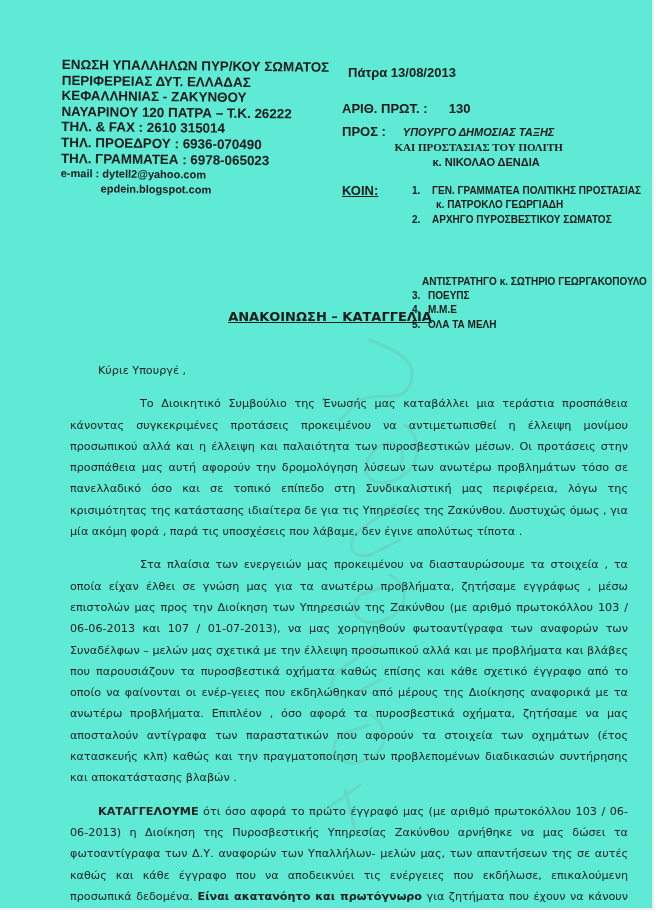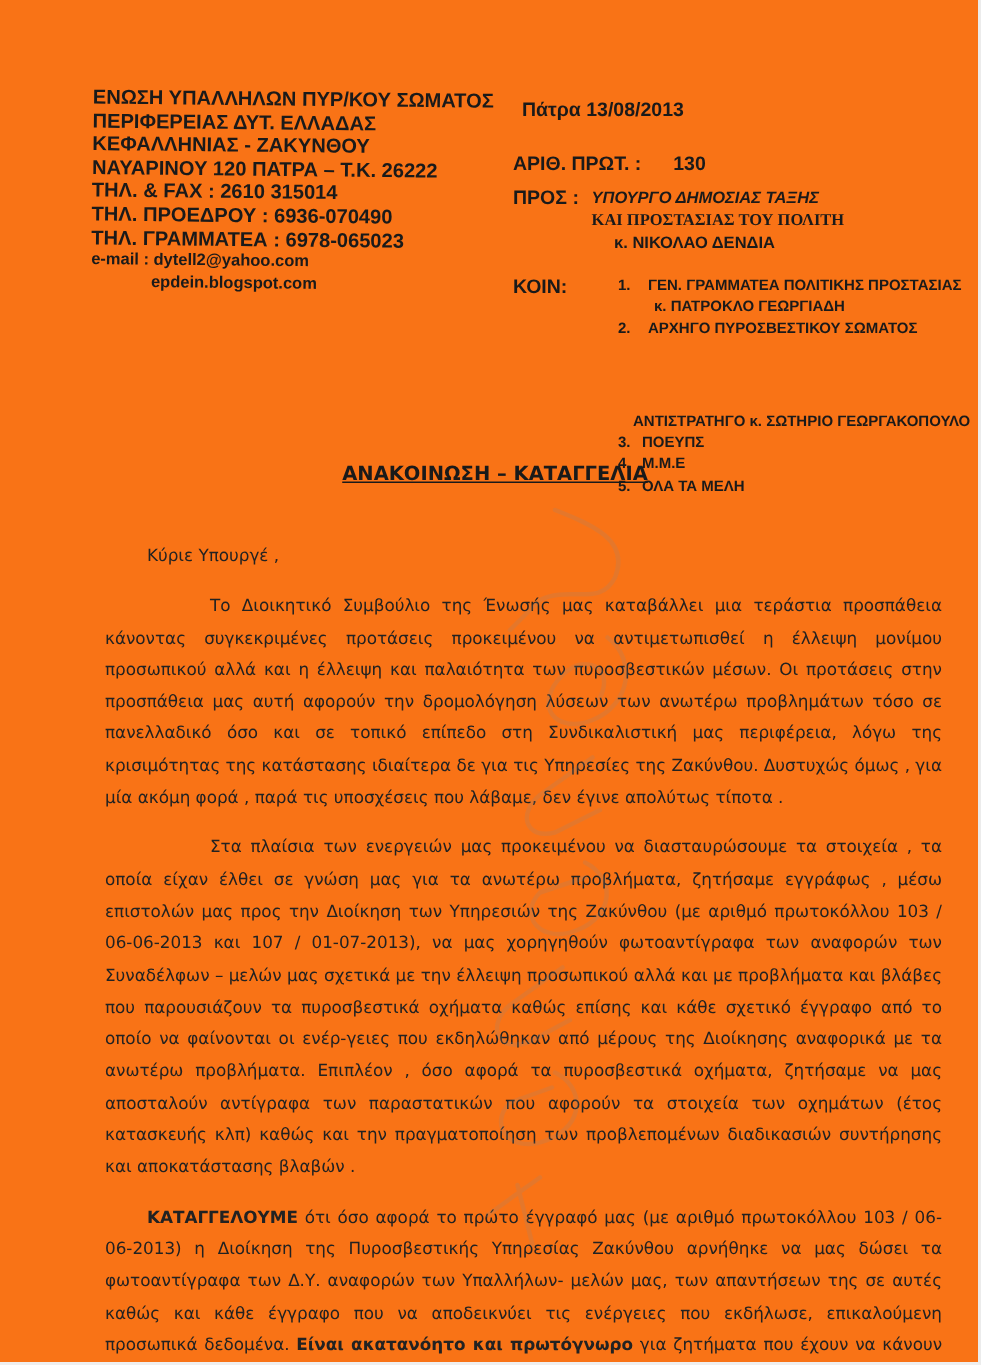--- a/index.html
+++ b/index.html
@@ -2,21 +2,21 @@
 <html><head>
   <meta charset="utf-8">
   <style>
     html, body { margin:0; padding:0; }
     body {
       width:660px; height:912px; background:#ffffff; position:relative; overflow:hidden;
       font-family: "Liberation Sans", sans-serif; color:#1a1a1a;
     }
     .page {
       position:absolute; left:0; top:0; width:652px; height:908px;
-      background:#f97316; border-right:2px solid #ececec; border-bottom:2px solid #efefef;
+      background:#5eead4; border-right:2px solid #ececec; border-bottom:2px solid #efefef;
     }
     .abs { position:absolute; white-space:nowrap; }
     .sender { left:62px; top:57px; font-weight:bold; font-size:13.4px; line-height:15.6px; transform:rotate(0.6deg); transform-origin:left top; }
     .sender .line { display:block; }
     .sender .email { font-size:11px; line-height:14px; padding-left:0; }
     .sender .blog { font-size:11px; line-height:16px; padding-left:40px; }
     .meta { font-weight:bold; font-size:13px; }
     .recip { font-weight:bold; font-size:11px; line-height:15px; }
     .koin-label { font-weight:bold; font-size:13px; }
     .koin-list { font-weight:bold; font-size:10px; line-height:14.3px; }
@@ -52,30 +52,30 @@
     <span class="line blog">epdein.blogspot.com</span>
   </div>
 
   <div class="abs meta" style="left:348px; top:65px;">Πάτρα 13/08/2013</div>
   <div class="abs meta" style="left:342px; top:101px;">
     <span>ΑΡΙΘ. ΠΡΩΤ. :</span>
     <span style="display:inline-block; width:14px;"></span>
     <span>130</span>
   </div>
 
-  <div class="abs" style="left:342px; top:124px;">
+  <div class="abs" style="left:342px; top:124px;text-align:center;">
     <span class="meta" style="vertical-align:top;">ΠΡΟΣ :</span>
     <span class="recip" style="display:inline-block; margin-left:4px; vertical-align:top; padding-top:1px;">
       <span style="display:block;font-style:italic;">ΥΠΟΥΡΓΟ ΔΗΜΟΣΙΑΣ ΤΑΞΗΣ</span>
       <span style="display:block;font-family:Liberation Serif, serif;">ΚΑΙ ΠΡΟΣΤΑΣΙΑΣ ΤΟΥ ΠΟΛΙΤΗ</span>
       <span style="display:block;margin-left:15px;">κ. ΝΙΚΟΛΑΟ ΔΕΝΔΙΑ</span>
     </span>
   </div>
 
-  <div class="abs koin-label" style="left:342px; top:183px;">ΚΟΙΝ:</div>
+  <div class="abs koin-label" style="left:342px; top:183px;text-decoration:underline;">ΚΟΙΝ:</div>
   <div class="abs koin-list" style="left:412px; top:184px;">
     <div>
       <span class="num">1.</span><span style="margin-left:0px;">ΓΕΝ. ΓΡΑΜΜΑΤΕΑ ΠΟΛΙΤΙΚΗΣ ΠΡΟΣΤΑΣΙΑΣ</span>
     </div>
     <div style="padding-left:24px;">κ. ΠΑΤΡΟΚΛΟ ΓΕΩΡΓΙΑΔΗ</div>
     <div>
       <span class="num">2.</span><span>ΑΡΧΗΓΟ ΠΥΡΟΣΒΕΣΤΙΚΟΥ ΣΩΜΑΤΟΣ</span>
     </div>
     <div style="padding-left:10px;margin-top:48px;">ΑΝΤΙΣΤΡΑΤΗΓΟ κ. ΣΩΤΗΡΙΟ ΓΕΩΡΓΑΚΟΠΟΥΛΟ</div>
     <div>

